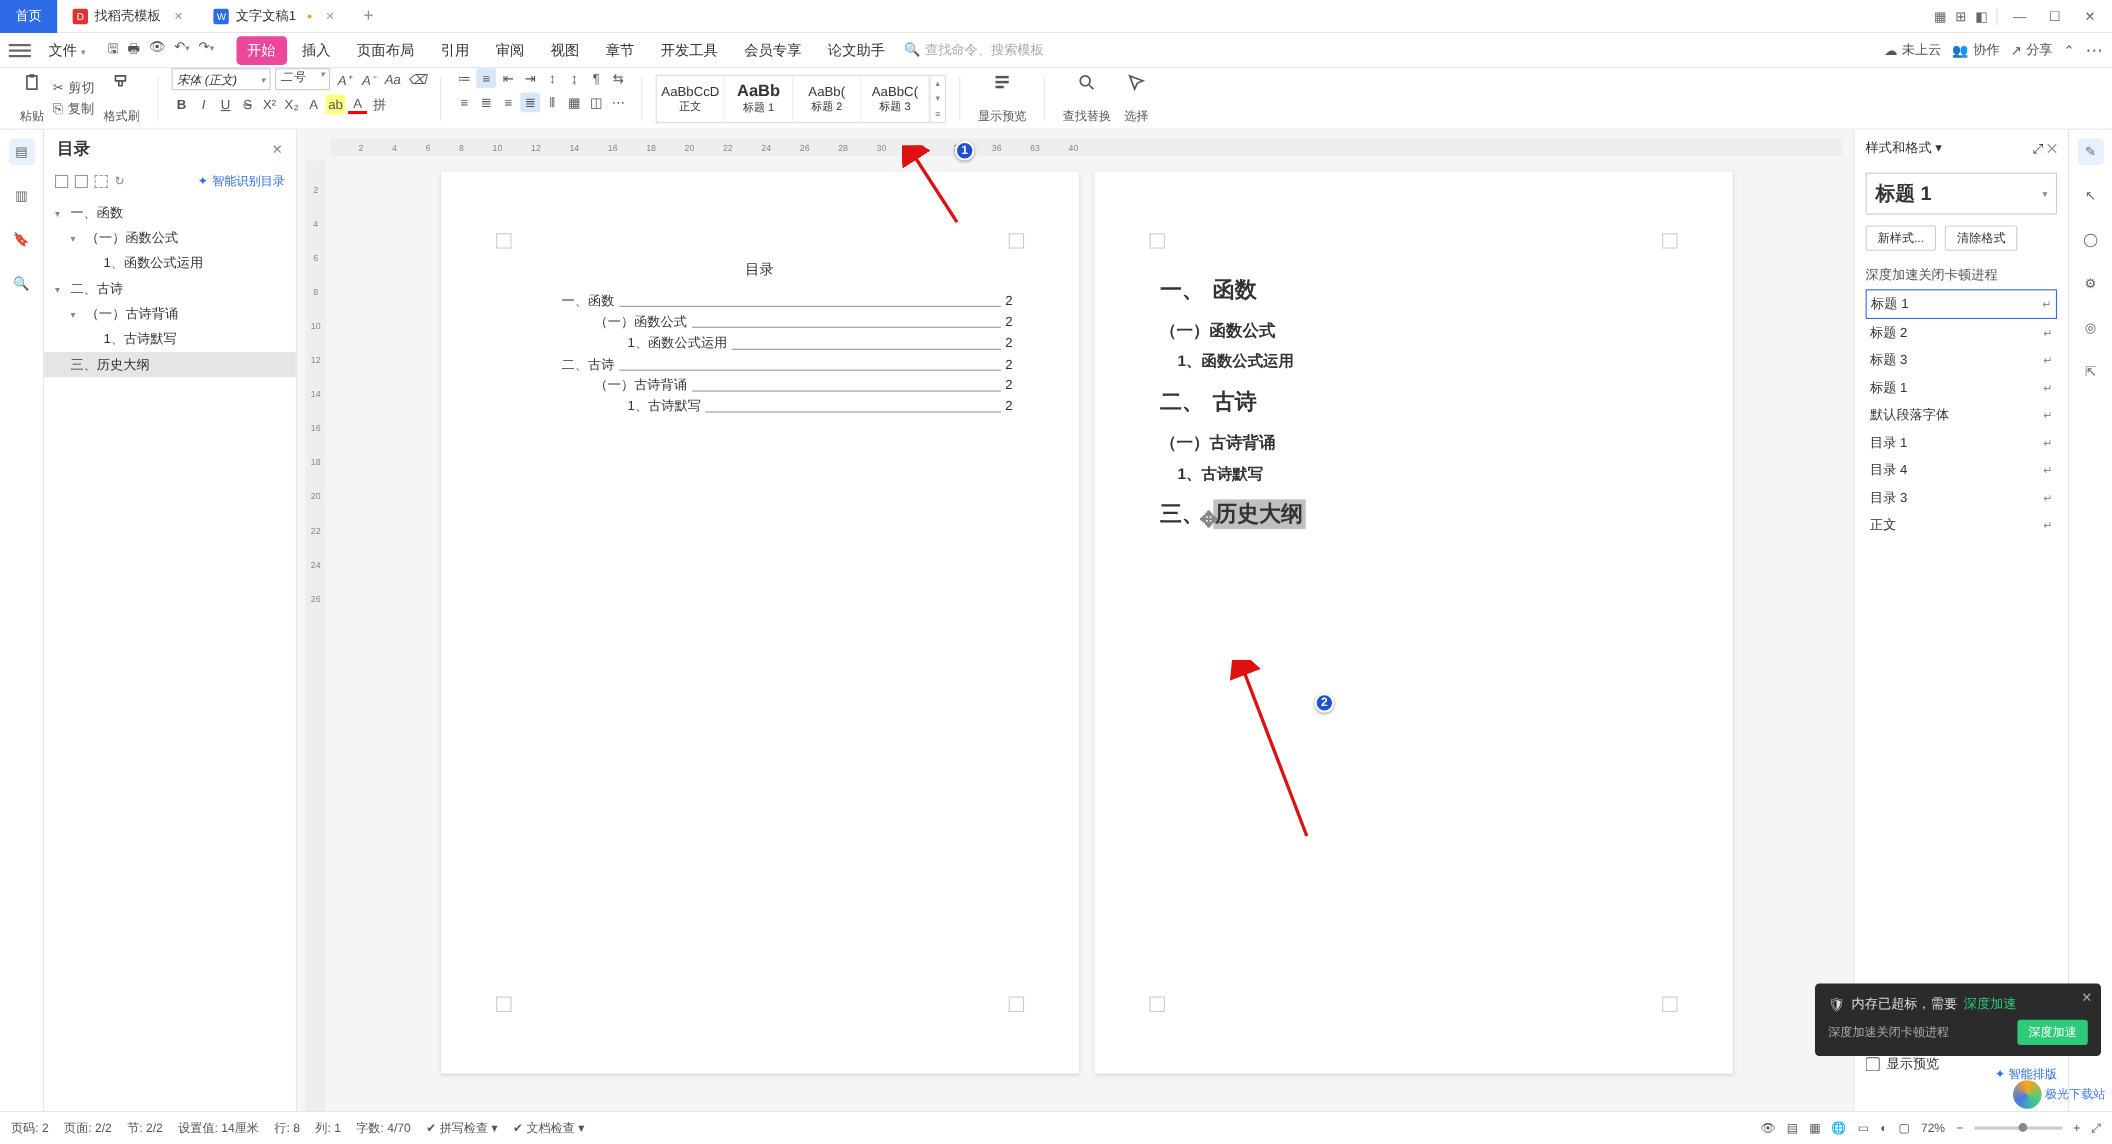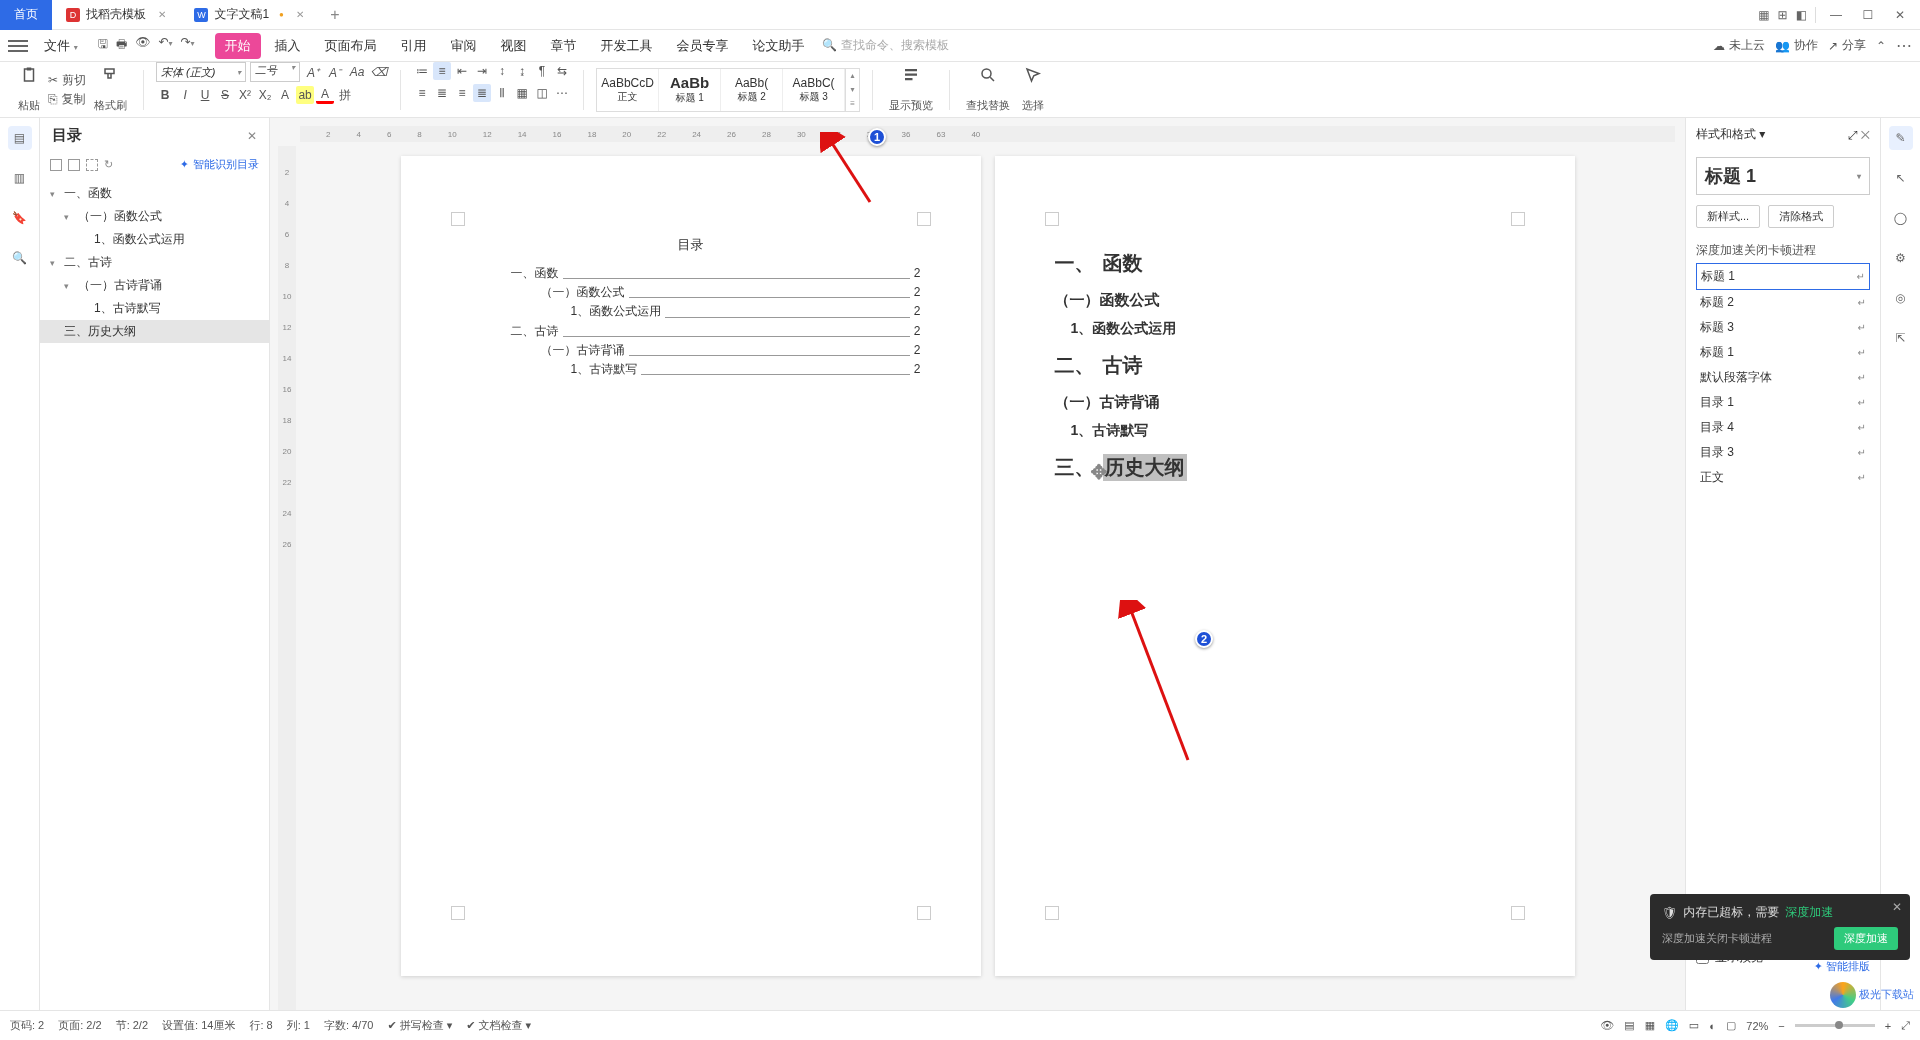--- a/index.html
+++ b/index.html
@@ -90,21 +90,21 @@
 .toc-l2 { margin-left: 80px; }
 .toc-l3 { margin-left: 110px; }
 
 .doc-heading1 { font-size: 20px; font-weight: bold; margin: 14px 0; display: flex; align-items: center; gap: 8px; }
 .doc-heading2 { font-size: 15px; font-weight: bold; margin: 10px 0 10px 0; }
 .doc-heading3 { font-size: 14px; font-weight: bold; margin: 8px 0 8px 16px; }
 .selected-text { background: #c0c0c0; padding: 0 2px; }
 .para-icon { position: absolute; left: 36px; width: 16px; height: 16px; color: #888; }
 
 
-.right-pane { position: absolute; right: 40px; top: 118px; width: 195px; bottom: 30px; border-left: 1px solid #e5e5e5; background: #fff; padding: 0; }
+.right-pane { position: absolute; right: 40px; top: 118px; width: 195px; bottom: 20px; border-left: 1px solid #e5e5e5; background: #fff; padding: 0; }
 .rp-head { display: flex; align-items: center; justify-content: space-between; padding: 8px 10px; font-size: 12px; }
 .rp-close { color: #888; }
 .style-current { margin: 6px 10px; border: 1px solid #ccc; padding: 6px 8px; font-size: 18px; font-weight: bold; font-family: SimSun, serif; display: flex; align-items: center; justify-content: space-between; }
 .style-btns { display: flex; gap: 8px; padding: 4px 10px; }
 .style-btn { border: 1px solid #ccc; padding: 3px 10px; font-size: 11px; border-radius: 2px; }
 .rp-label { padding: 10px 10px 4px; font-size: 12px; color: #555; }
 .style-list { padding: 0 10px; }
 .style-row { display: flex; align-items: center; justify-content: space-between; padding: 4px 4px; font-size: 12px; }
 .style-row.active { border: 1px solid #2e6be6; }
 .style-return { font-size: 10px; color: #888; }

